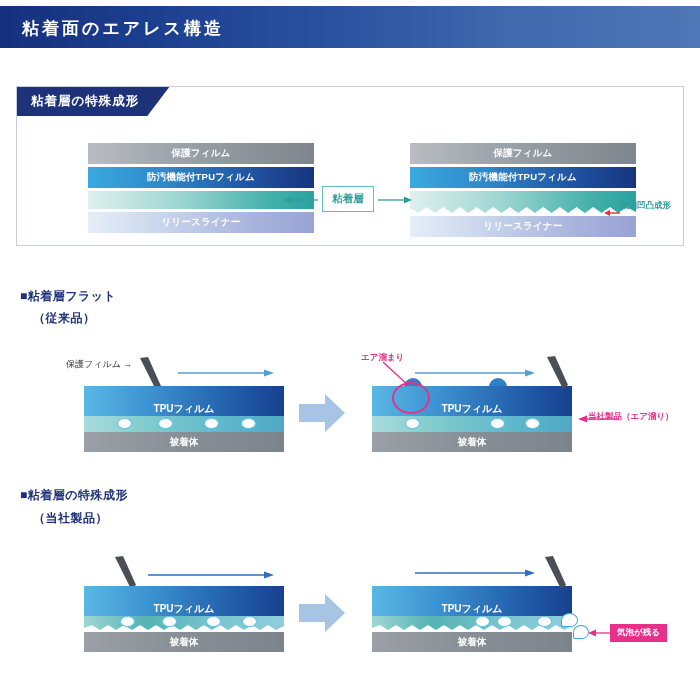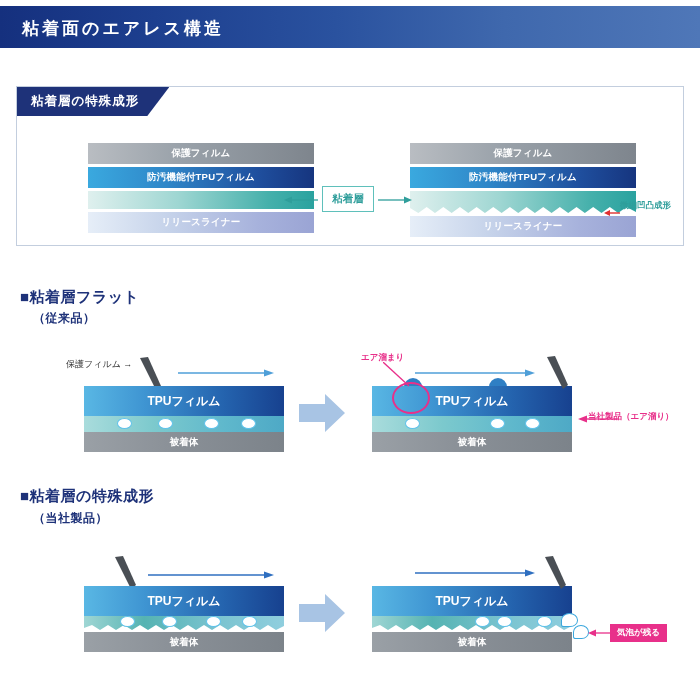--- a/index.html
+++ b/index.html
@@ -71,35 +71,35 @@
 
   
   .micro-note {
     position:absolute; left:620px; top:200px;
     font-size:8.5px; font-weight:bold; color:#2f9e9b; white-space:nowrap;
   }
   .micro-arrow { position:absolute; left:604px; top:203px; }
 
   
   .sec-head {
-    position:absolute; color:#1e3279; font-size:15px; font-weight:bold;
+    position:absolute; color:#1e3279; font-size:12px; font-weight:bold;
     white-space:nowrap; letter-spacing:0.5px;
   }
   .sec-sub {
     position:absolute; color:#1e3279; font-size:12px; font-weight:bold;
     white-space:nowrap; letter-spacing:0.5px;
   }
 
   
   .diagram { position:absolute; width:200px; height:60px; }
   .d-tpu {
-    position:absolute; left:0; top:0; width:200px; height:30px;
+    position:absolute; left:0; top:0; width:200px; height:46px;
     background: linear-gradient(90deg,#59b7e4 0%,#3f95d2 30%,#2463ae 70%,#17418f 100%);
     display:flex; align-items:center; justify-content:center;
-    color:#fff; font-size:12px; font-weight:bold; white-space:nowrap;
+    color:#fff; font-size:10px; font-weight:bold; white-space:nowrap;
   }
   .d-adh {
     position:absolute; left:0; top:30px; width:200px; height:16px;
     background: linear-gradient(90deg,#a9dcdc 0%,#7cc9cd 35%,#5fb8cc 70%,#4ea9c6 100%);
   }
   .d-adh.grad2 {
     background: linear-gradient(90deg,#9fd6d4 0%,#55b3b2 30%,#79c3cf 65%,#8fcede 100%);
   }
   .d-base {
     position:absolute; left:0; top:46px; width:200px; height:20px;

